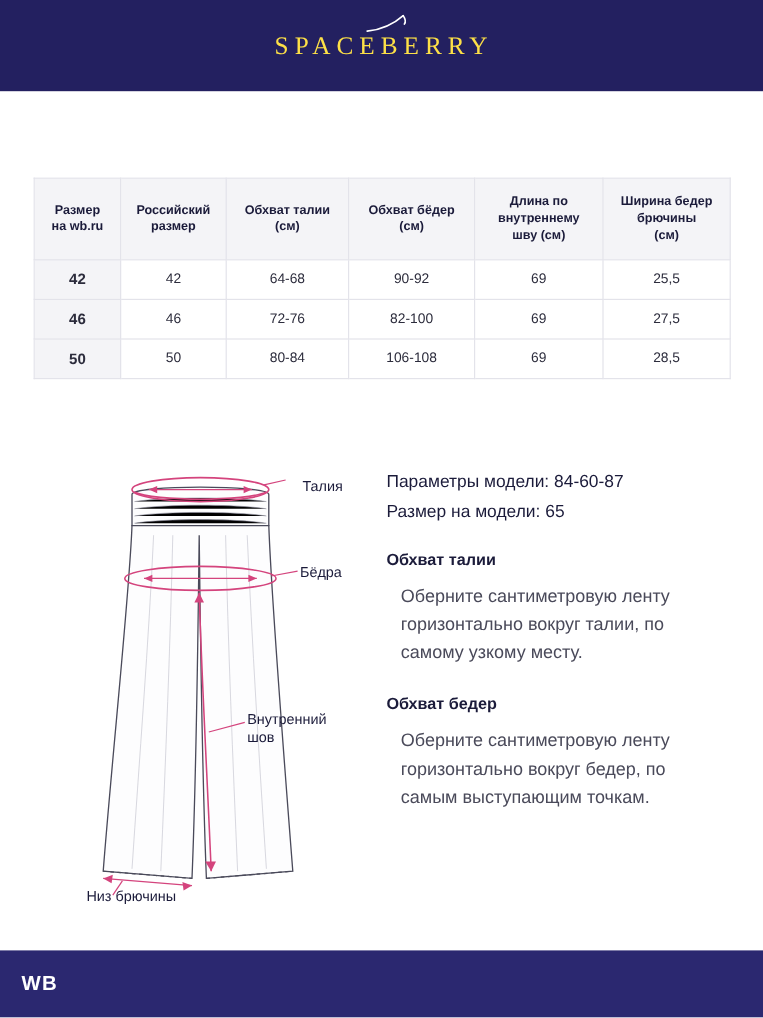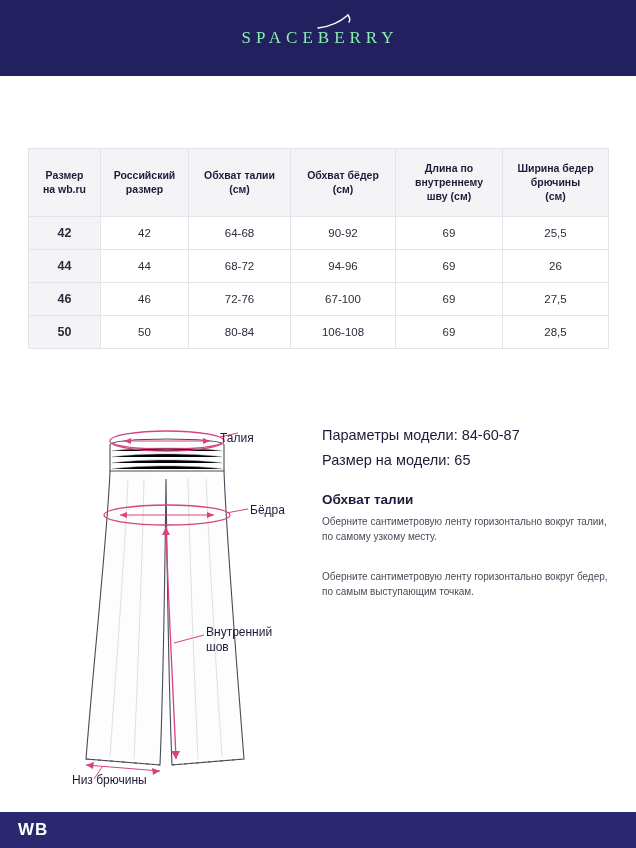--- a/index.html
+++ b/index.html
@@ -19,22 +19,22 @@
   
   .header {
     height: 76px;
     background: #232060;
     display: flex;
     align-items: center;
     justify-content: center;
   }
   .brand {
     position: relative;
-    color: #86efac;
-    font-size: 17px;
+    color: #fde047;
+    font-size: 21px;
     letter-spacing: 5px;
     font-family: "Liberation Serif", serif;
     font-weight: 400;
     padding-left: 4px;
   }
   .brand .swish {
     position: absolute;
     left: 80px;
     top: -14px;
     width: 40px;
@@ -104,44 +104,44 @@
   }
   .model-line .sm { font-size: 12.5px; }
   .info-block { margin-top: 24px; }
   .info-block h3 {
     font-size: 13.5px;
     margin: 0 0 7px 0;
     font-weight: bold;
     color: #1b1b3a;
   }
   .info-block p {
-    margin: 0;
-    font-size: 10px;
+    margin: 12px;
+    font-size: 15px;
     line-height: 1.55;
     color: #4a4a5a;
   }
 
   
   .lbl {
     position: absolute;
     font-size: 12px;
     color: #1b1b3a;
     font-weight: normal;
   }
-  .lbl-talia { left: 192px; top: 24px; }
+  .lbl-talia { left: 224px; top: 24px; }
   .lbl-bedra { left: 222px; top: 96px; }
   .lbl-shov  { left: 178px; top: 218px; width: 88px; line-height: 1.25; }
   .lbl-niz   { left: 44px;  top: 366px; }
 
   
   .footer {
     position: absolute;
     left: 0; bottom: 0;
     width: 100%;
-    height: 36px;
+    height: 56px;
     background: #2b2870;
     display: flex;
     align-items: center;
     text-align: right;
   }
   .footer .wb {
     color: #ffffff;
     font-size: 17px;
     font-weight: bold;
     letter-spacing: 1px;
@@ -205,32 +205,24 @@
     <tbody>
       <tr>
         <td class="first-col">42</td>
         <td>42</td>
         <td>64-68</td>
         <td>90-92</td>
         <td>69</td>
         <td>25,5</td>
       </tr>
       <tr>
-        <td class="first-col">44</td>
-        <td>44</td>
-        <td>68-72</td>
-        <td>94-96</td>
-        <td>69</td>
-        <td>26</td>
-      </tr>
-      <tr>
         <td class="first-col">46</td>
         <td>46</td>
         <td>72-76</td>
-        <td>67-100</td>
+        <td>82-100</td>
         <td>69</td>
         <td>27,5</td>
       </tr>
       <tr>
         <td class="first-col">50</td>
         <td>50</td>
         <td>80-84</td>
         <td>106-108</td>
         <td>69</td>
         <td>28,5</td>
@@ -301,20 +293,21 @@
 
   <div class="info">
     <div class="model-line">Параметры модели: 84-60-87</div>
     <div class="model-line">Размер на модели: 65</div>
 
     <div class="info-block">
       <h3>Обхват талии</h3>
       <p>Оберните сантиметровую ленту горизонтально вокруг талии, по самому узкому месту.</p>
     </div>
     <div class="info-block">
+      <h3>Обхват бедер</h3>
       <p>Оберните сантиметровую ленту горизонтально вокруг бедер, по самым выступающим точкам.</p>
     </div>
   </div>
 </div>
 
 <div class="footer">
   <span class="wb">WB</span>
 </div>
 
 </body></html>

